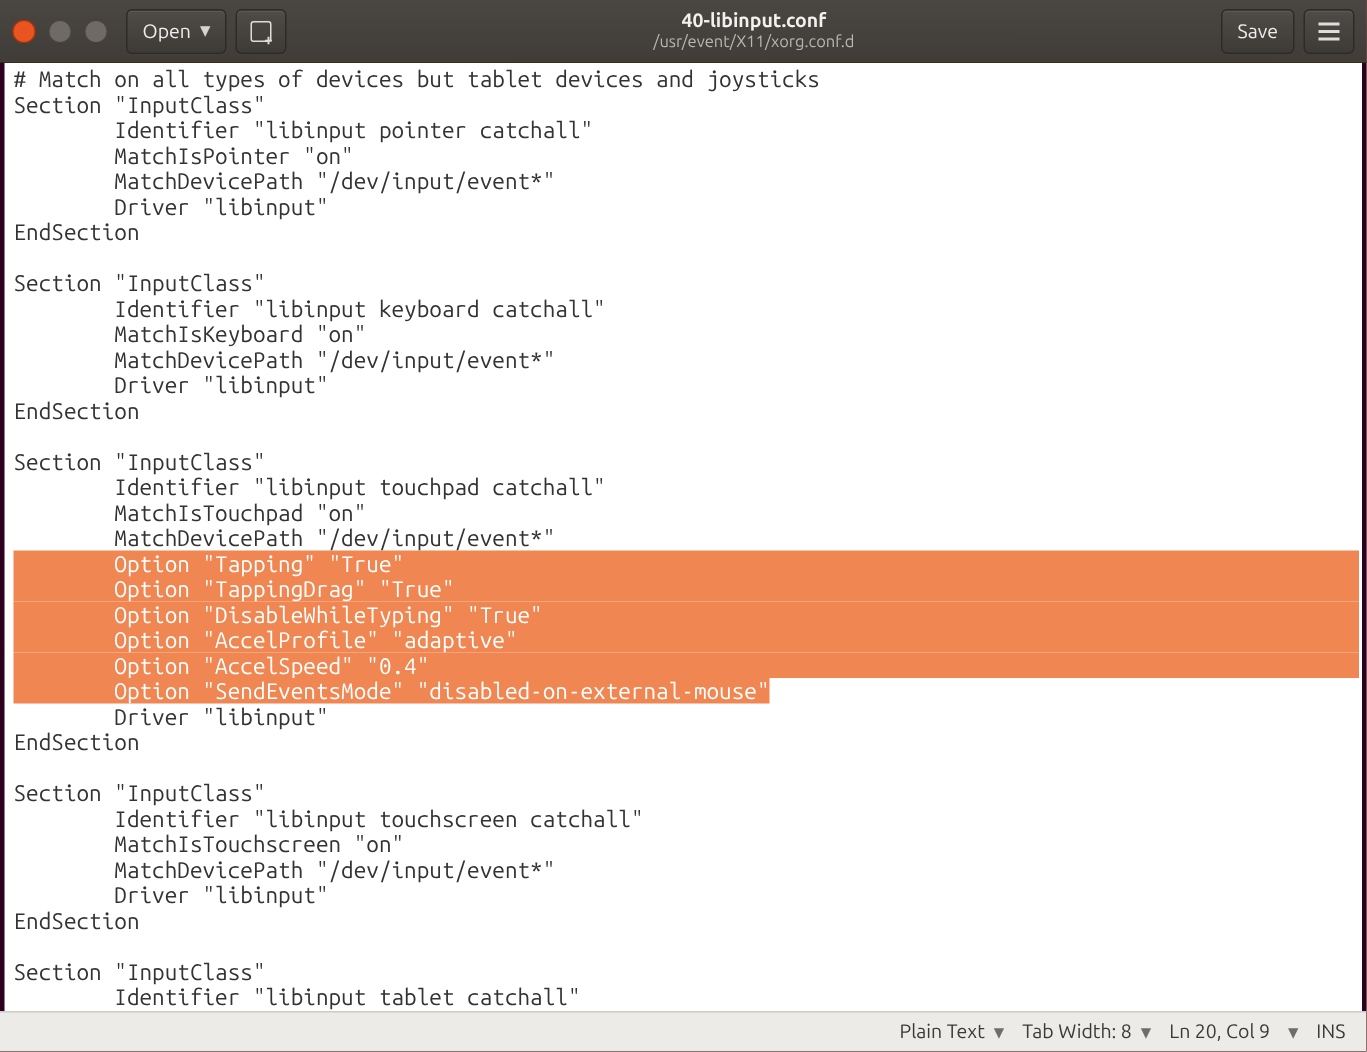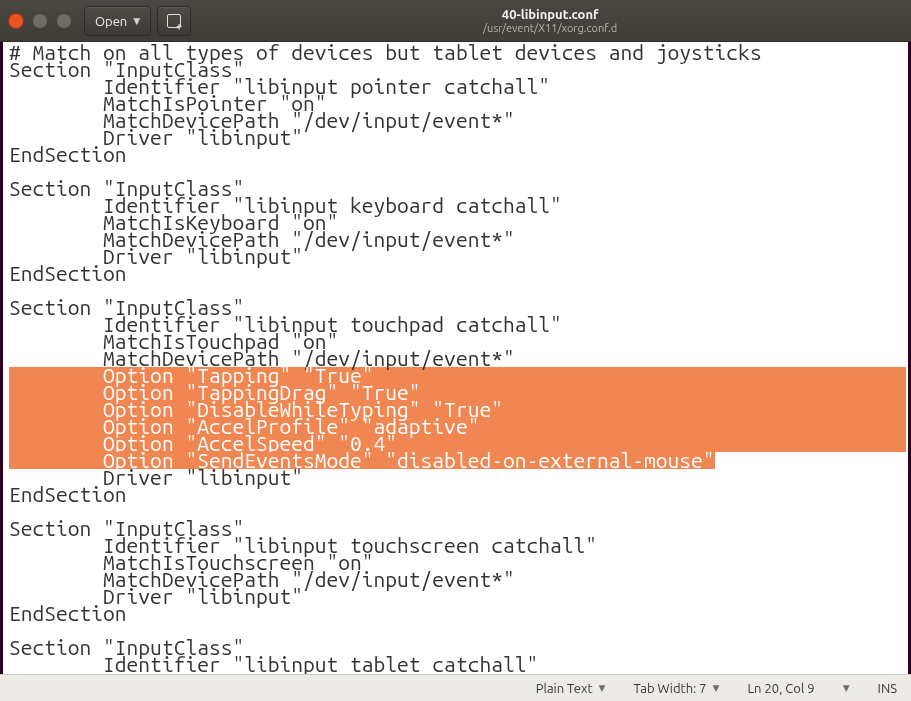--- a/index.html
+++ b/index.html
@@ -142,21 +142,21 @@
     border-right: 3px solid #2c001e;
     background: #ffffff;
   }
   .editor {
     width: 100%;
     height: 100%;
     overflow: hidden;
     padding: 2px 2px 0 6px;
     box-sizing: border-box;
     font-family: "Ubuntu Mono", "DejaVu Sans Mono", Menlo, Consolas, monospace;
-    font-size: 21px;
+    font-size: 15px;
     line-height: 17px;
     color: #333333;
     white-space: pre;
   }
   .editor .line {
     display: block;
   }
   .editor .hl {
     background: #f08651;
     color: #ffffff;
@@ -171,21 +171,21 @@
   .statusbar {
     position: absolute;
     bottom: 0;
     left: 0;
     right: 0;
     height: 27px;
     background: #ecebe8;
     border-top: 1px solid #cfccc6;
     display: flex;
     justify-content: flex-end;
-    gap: 28px;
+    gap: 12px;
     padding: 0 14px 0 10px;
     font-size: 13px;
     color: #3b3935;
     box-sizing: border-box;
   }
   .statusbar .sb-item {
     display: flex;
     align-items: center;
     gap: 6px;
   }
@@ -216,33 +216,45 @@
         <span class="sheet"></span>
           <span class="plus">+</span>
       </span>
     </div>
 
     <div class="hdr-title-wrap">
       <div class="hdr-title">40-libinput.conf</div>
       <div class="hdr-subtitle">/usr/event/X11/xorg.conf.d</div>
     </div>
 
+    <div class="hb-right">
+      <div class="hb-btn">
+        <span>Save</span>
+      </div>
+      <div class="hb-btn hb-icon-btn">
+        <span class="hb-hamburger">
+          <span></span>
+            <span></span>
+            <span></span>
+        </span>
+      </div>
+    </div>
   </div>
 
   <div class="editor-wrap">
     <div class="editor" id="editor"><span class="line"># Match on all types of devices but tablet devices and joysticks</span><span class="line">Section "InputClass"</span><span class="line">        Identifier "libinput pointer catchall"</span><span class="line">        MatchIsPointer "on"</span><span class="line">        MatchDevicePath "/dev/input/event*"</span><span class="line">        Driver "libinput"</span><span class="line">EndSection</span><span class="line"> </span><span class="line">Section "InputClass"</span><span class="line">        Identifier "libinput keyboard catchall"</span><span class="line">        MatchIsKeyboard "on"</span><span class="line">        MatchDevicePath "/dev/input/event*"</span><span class="line">        Driver "libinput"</span><span class="line">EndSection</span><span class="line"> </span><span class="line">Section "InputClass"</span><span class="line">        Identifier "libinput touchpad catchall"</span><span class="line">        MatchIsTouchpad "on"</span><span class="line">        MatchDevicePath "/dev/input/event*"</span><span class="line hl">        Option "Tapping" "True"</span><span class="line hl">        Option "TappingDrag" "True"</span><span class="line hl">        Option "DisableWhileTyping" "True"</span><span class="line hl">        Option "AccelProfile" "adaptive"</span><span class="line hl">        Option "AccelSpeed" "0.4"</span><span class="line"><span class="hl-inline">        Option "SendEventsMode" "disabled-on-external-mouse"</span></span><span class="line">        Driver "libinput"</span><span class="line">EndSection</span><span class="line"> </span><span class="line">Section "InputClass"</span><span class="line">        Identifier "libinput touchscreen catchall"</span><span class="line">        MatchIsTouchscreen "on"</span><span class="line">        MatchDevicePath "/dev/input/event*"</span><span class="line">        Driver "libinput"</span><span class="line">EndSection</span><span class="line"> </span><span class="line">Section "InputClass"</span><span class="line">        Identifier "libinput tablet catchall"</span></div>
   </div>
 
   <div class="statusbar">
     <div class="sb-item">
       <span>Plain Text</span>
       <span class="chev">▼</span>
     </div>
     <div class="sb-item">
-      <span>Tab Width: 7</span>
+      <span>Tab Width: 8</span>
       <span class="chev">▼</span>
     </div>
     <div class="sb-item">
       <span>Ln 20, Col 9</span>
     </div>
     <div class="sb-item" style="gap:0">
       <span class="chev">▼</span>
     </div>
     <div class="sb-item">
       <span>INS</span>

